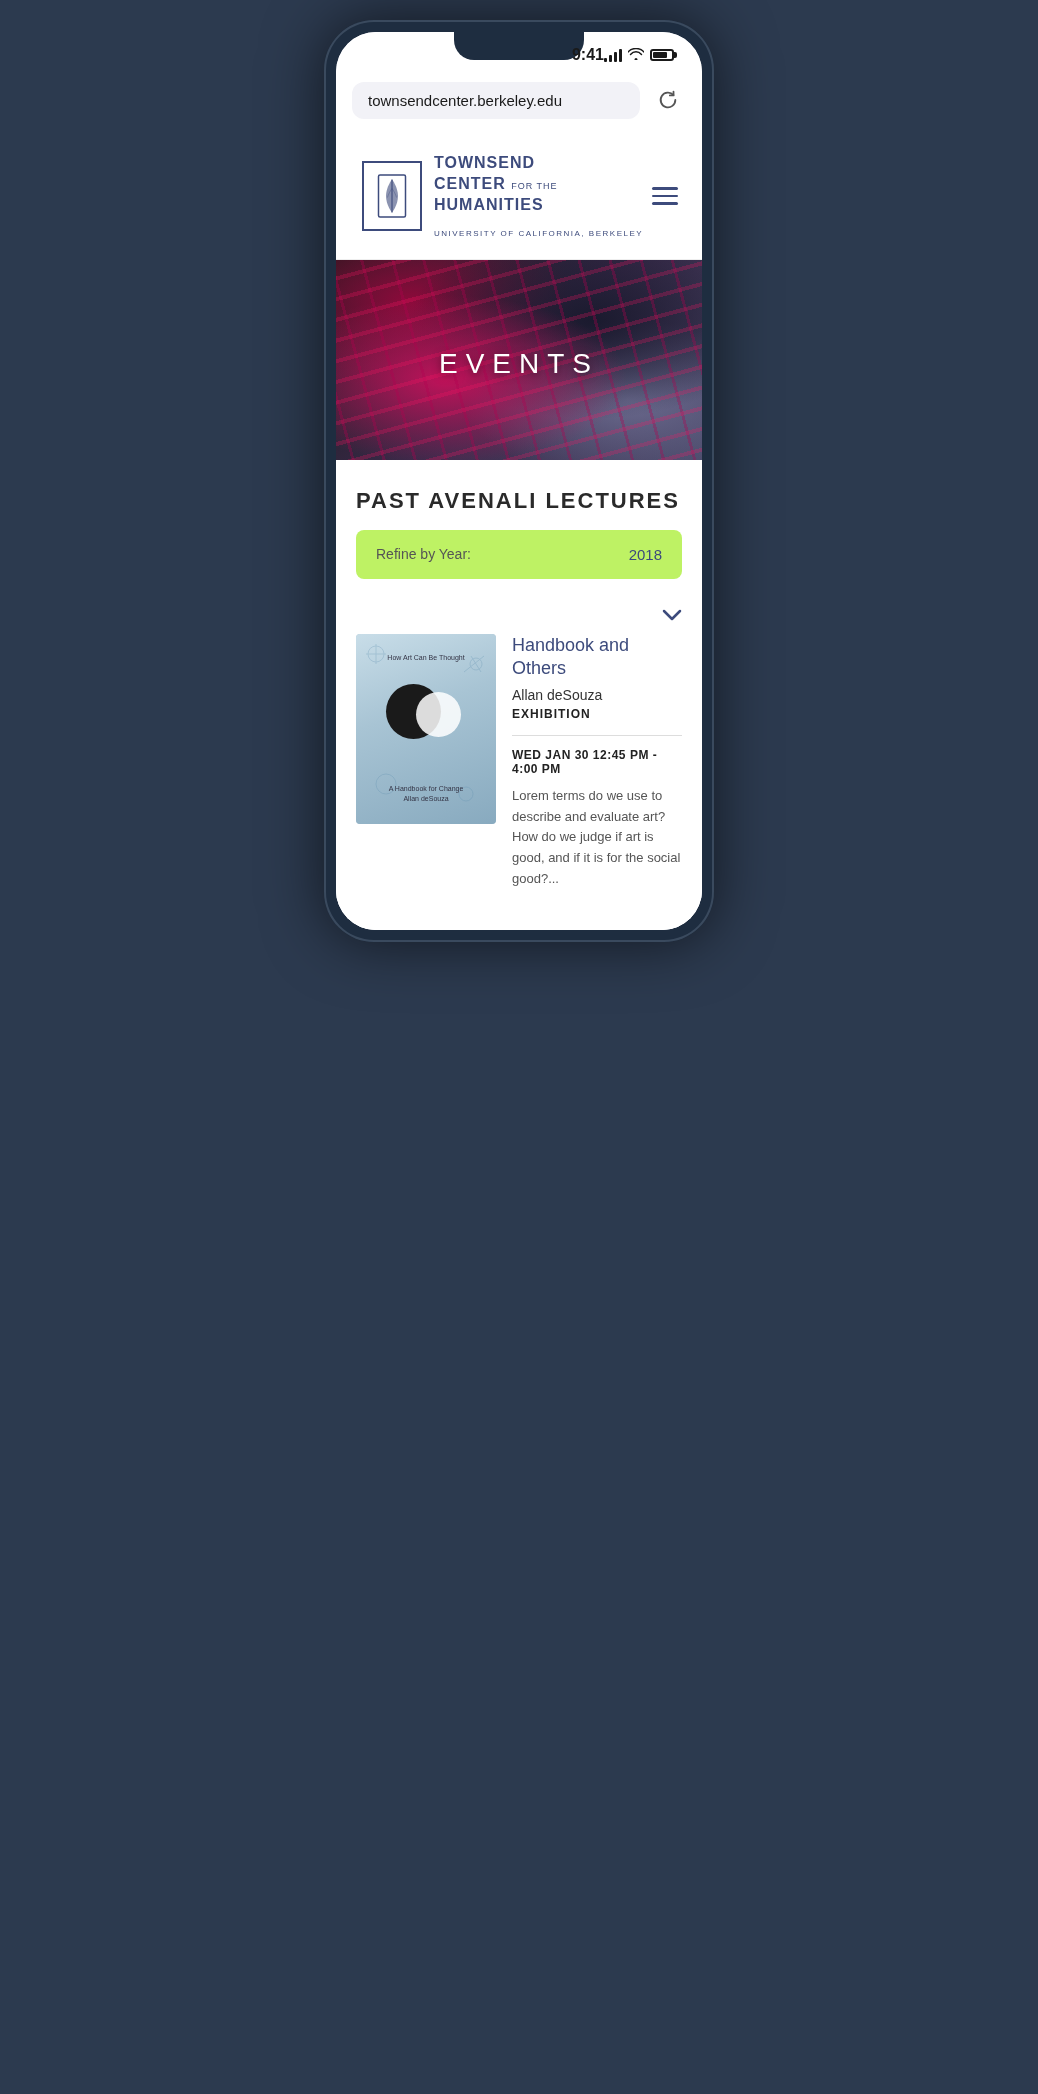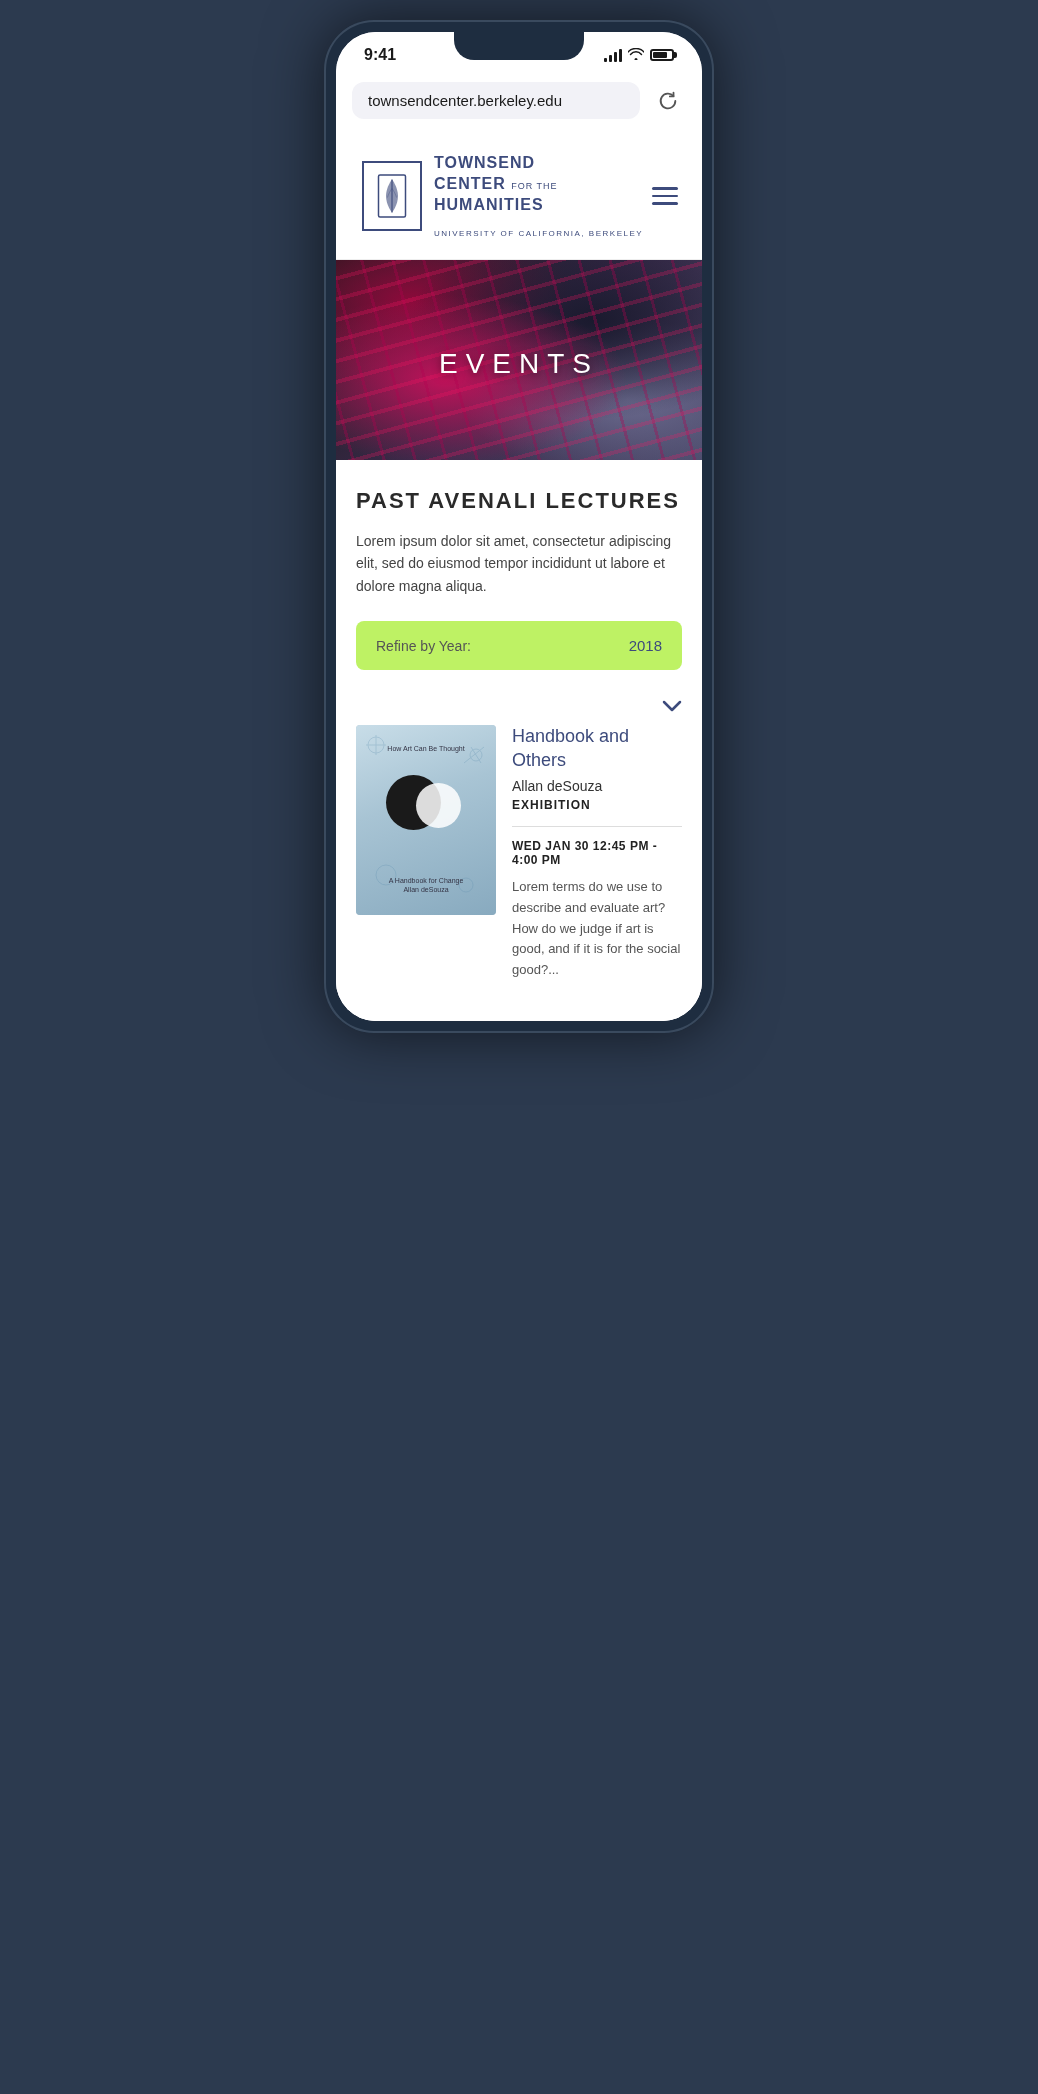--- a/index.html
+++ b/index.html
@@ -28,21 +28,21 @@
       background: #f0f0f5;
       border-radius: 40px;
       overflow: hidden;
       position: relative;
     }
 
     
     .status-bar {
       background: white;
       display: flex;
-      justify-content: space-between;
+      justify-content: flex-end;
       align-items: center;
       padding: 14px 28px 8px;
       position: relative;
     }
 
     .status-bar-notch {
       position: absolute;
       top: 0;
       left: 50%;
       transform: translateX(-50%);
@@ -113,21 +113,21 @@
       width: 70%;
       background: #1a1a1a;
       border-radius: 1px;
     }
 
     
     .browser-bar {
       background: white;
       padding: 10px 16px 14px;
       display: flex;
-      align-items: flex-end;
+      align-items: flex-start;
       gap: 10px;
     }
 
     .url-bar {
       flex: 1;
       background: #f2f2f7;
       border-radius: 12px;
       padding: 10px 16px;
       display: flex;
       align-items: center;
@@ -532,21 +532,20 @@
 
       <div class="hero-banner">
         <div class="hero-bg"></div>
         <div class="hero-paint"></div>
         <div class="hero-title">EVENTS</div>
       </div>
 
       <div class="content-area">
 
         <h2 class="section-title">PAST AVENALI LECTURES</h2>
-        <p class="section-desc">Lorem ipsum dolor sit amet, consectetur adipiscing elit, sed do eiusmod tempor incididunt ut labore et dolore magna aliqua.</p>
 
         <div class="filter-bar">
           <span class="filter-label">Refine by Year:</span>
           <span class="filter-value">2018</span>
         </div>
 
         <div class="event-list">
 
           <div class="chevron-down">
             <svg width="20" height="12" viewBox="0 0 20 12">

